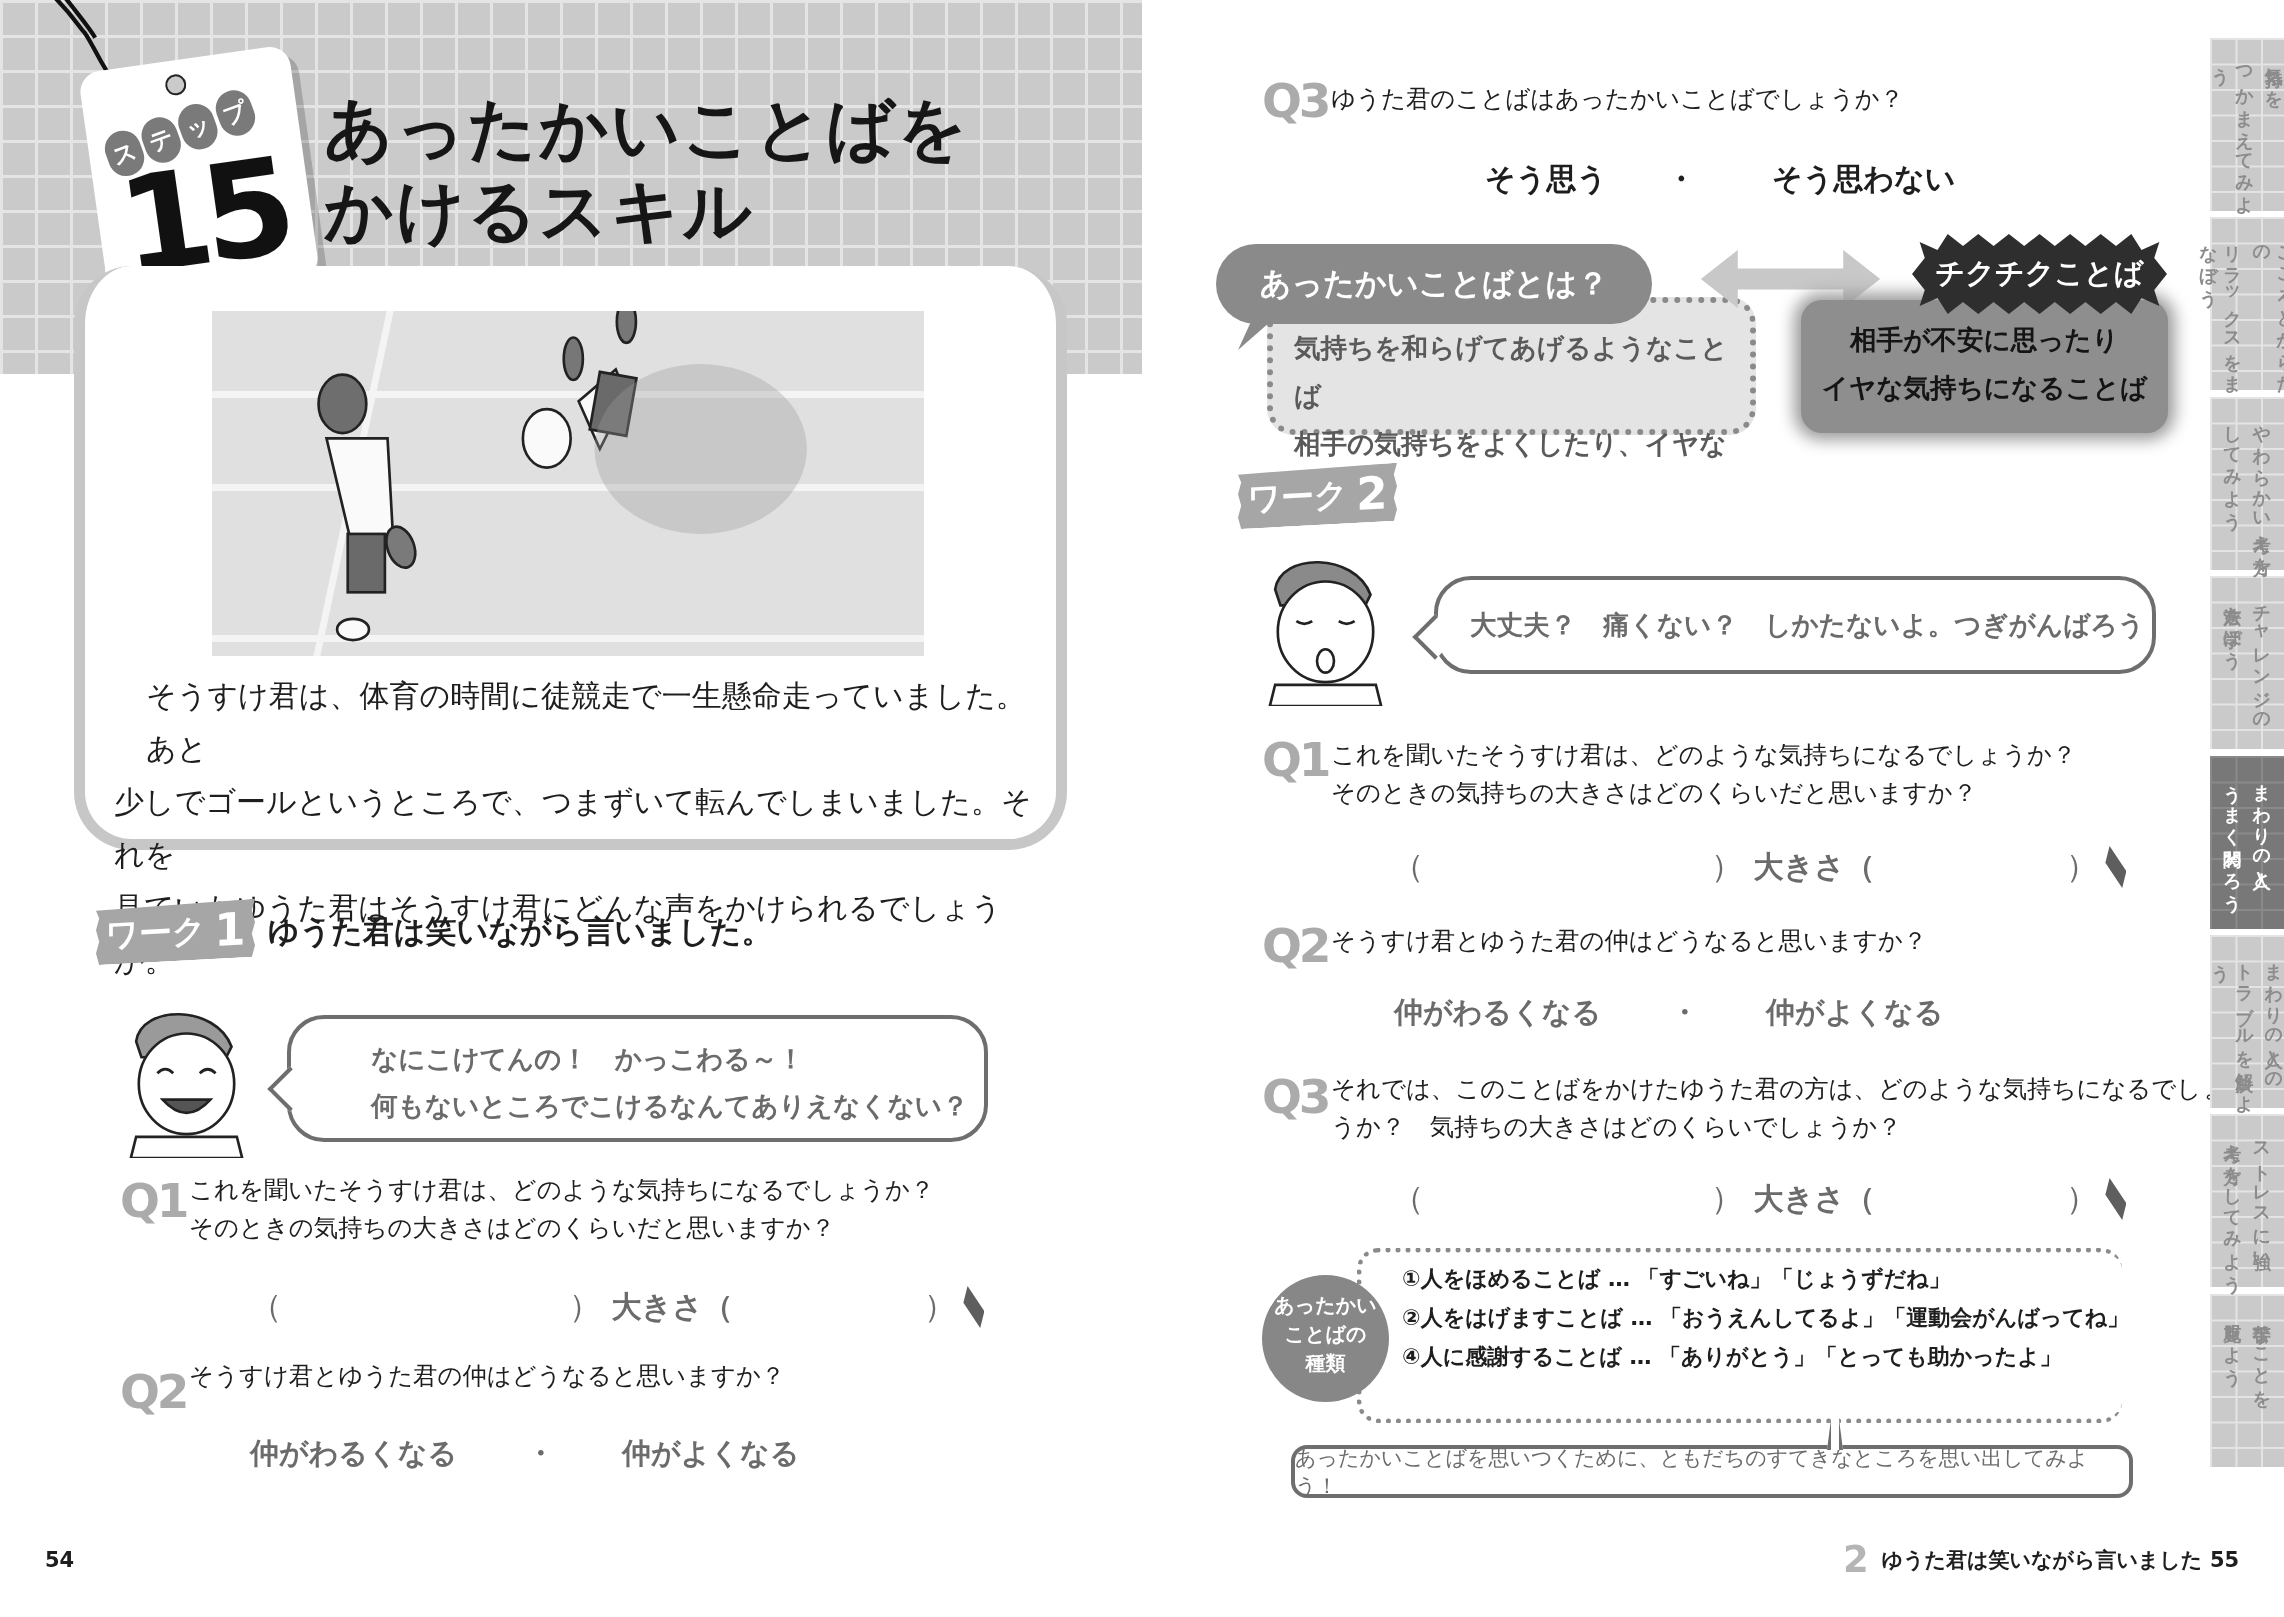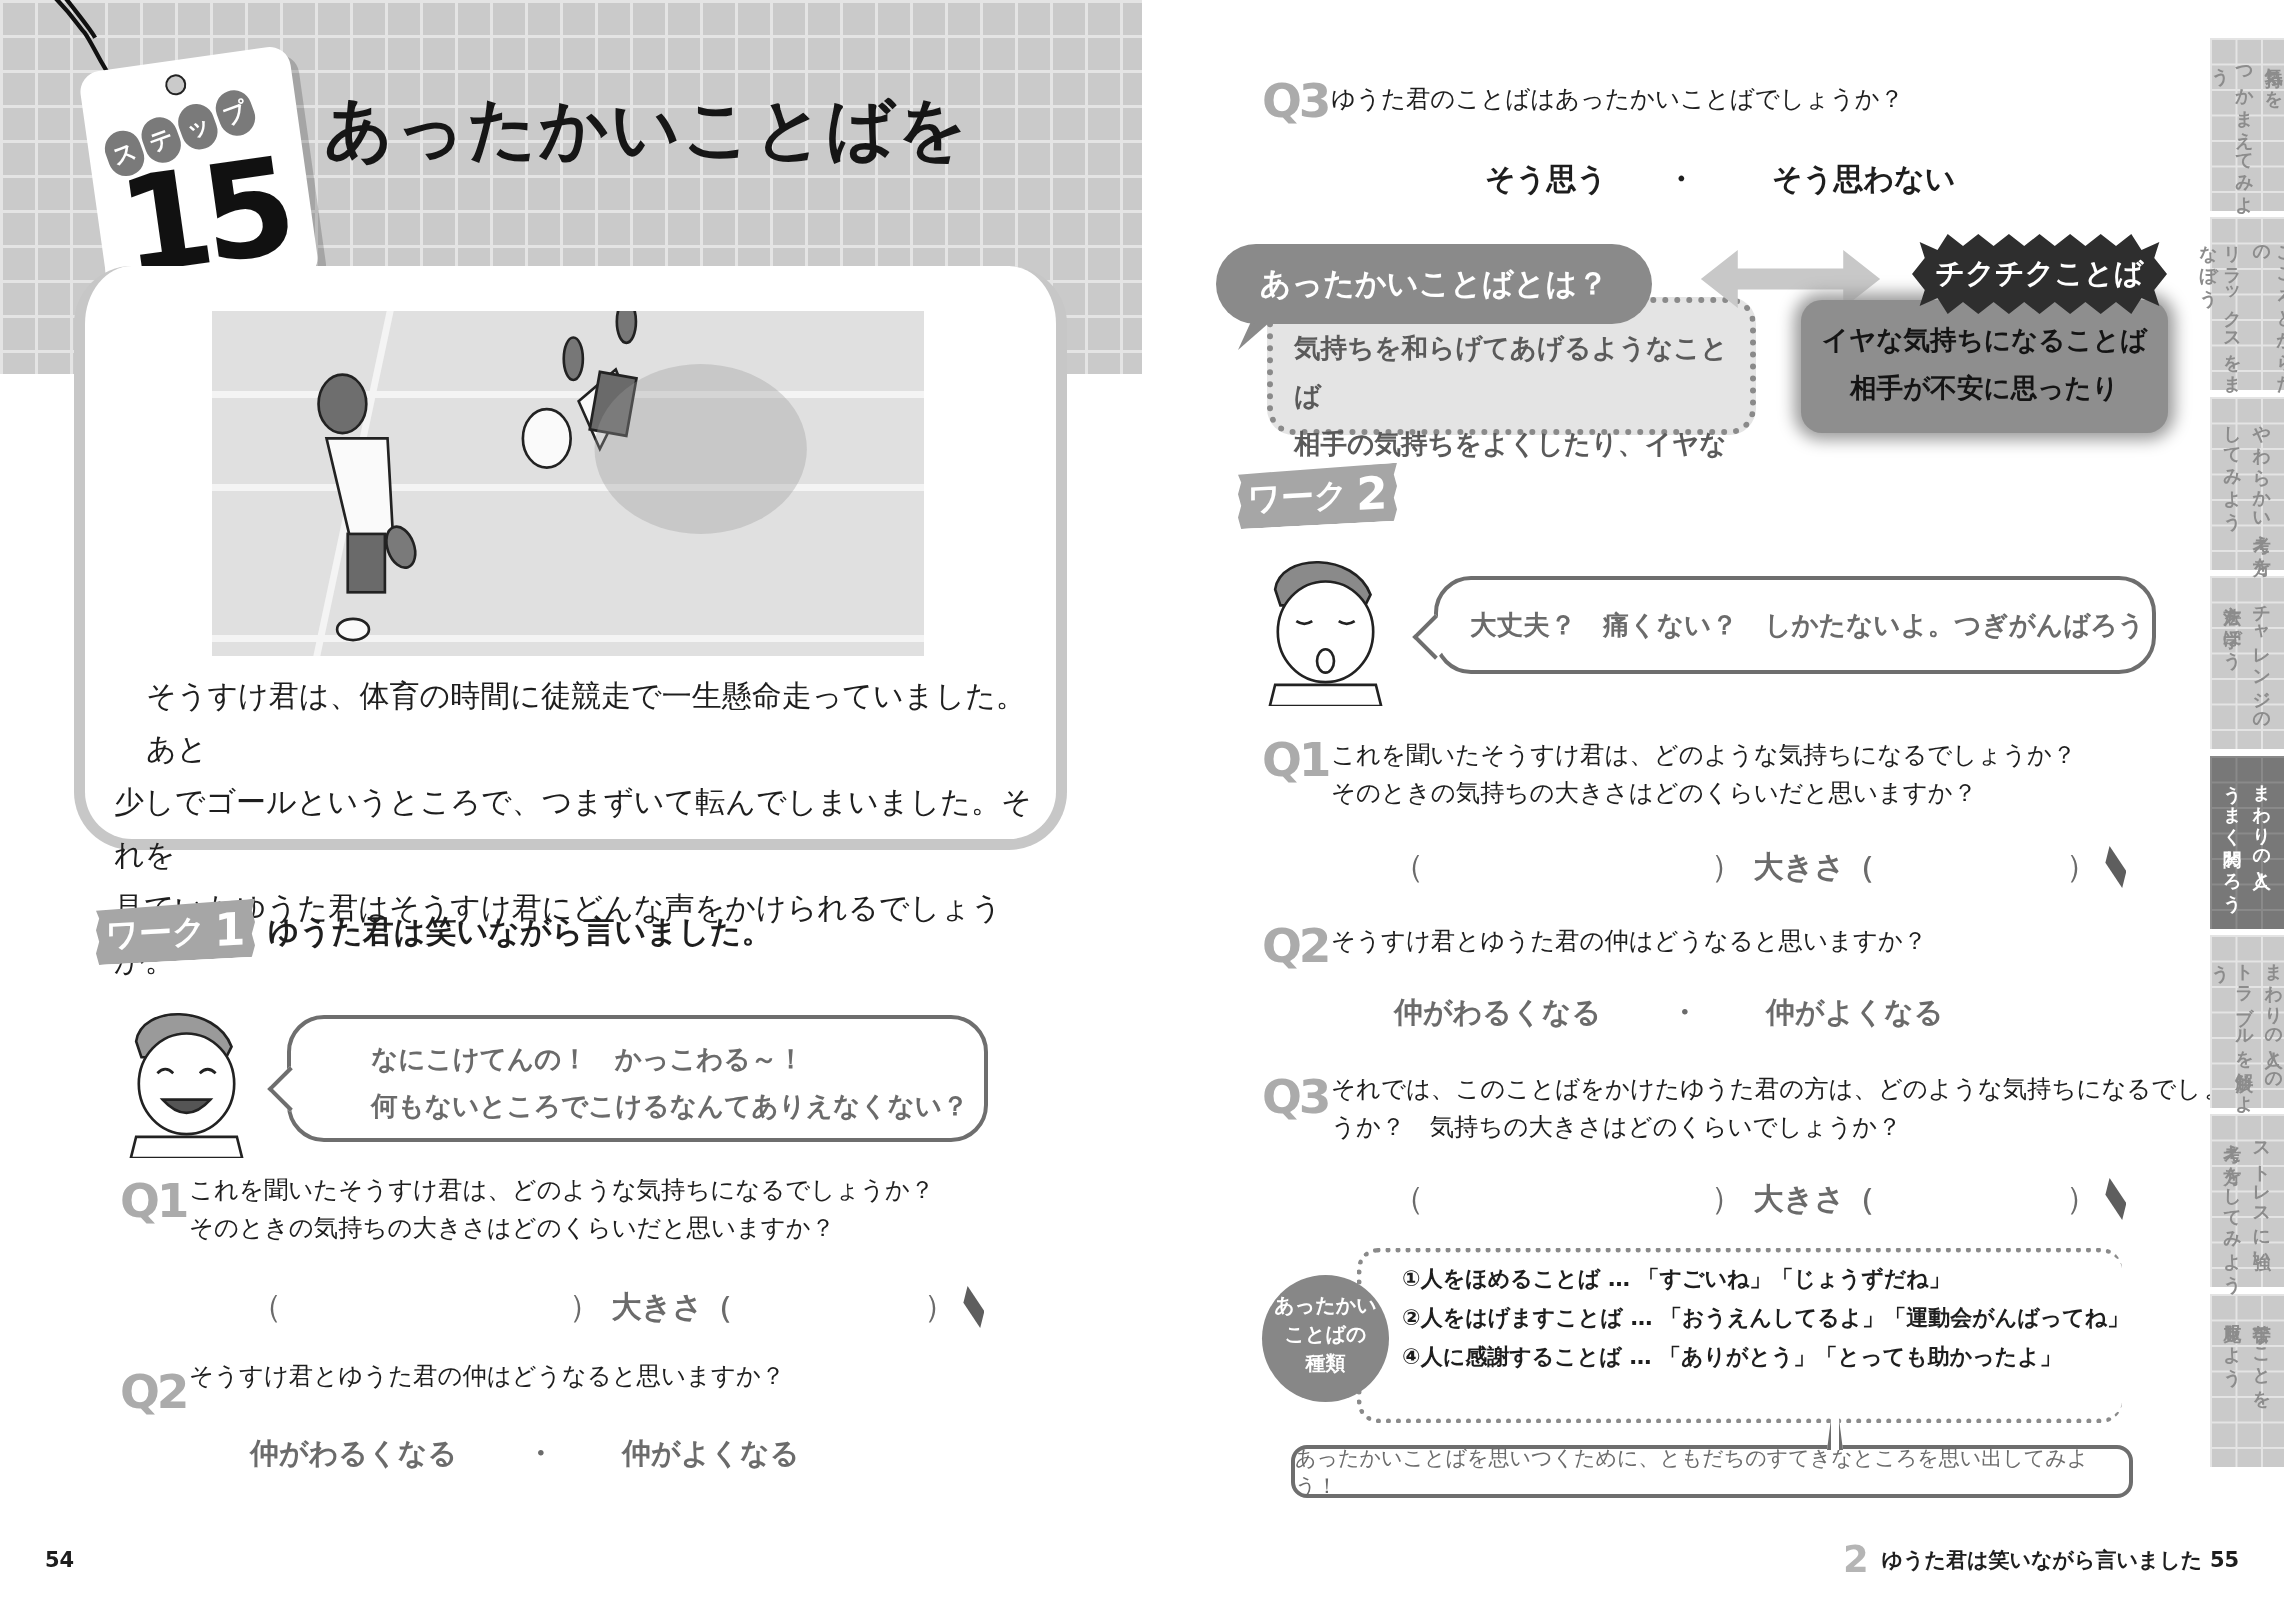--- a/index.html
+++ b/index.html
@@ -148,20 +148,21 @@
     <div class="step-char">ス</div>
     <div class="step-char">テ</div>
     <div class="step-char">ッ</div>
     <div class="step-char">プ</div>
   </div>
   <div class="step-num">15</div>
 </div>
 
 <div class="abs page-title">
   <div>あったかいことばを</div>
+  <div>かけるスキル</div>
 </div>
 
 <div class="abs intro-card"></div>
 
 <div class="abs illus">
   <div class="lane" style="top:80px"></div>
   <div class="lane" style="top:173px"></div>
   <div class="lane" style="top:324px"></div>
   <div class="lane-v" style="left:138px"></div>
   <svg class="abs" style="left:0;top:0" width="712" height="345" viewBox="0 0 1340 650">
@@ -247,22 +248,22 @@
   <div>相手の気持ちをよくしたり、イヤな</div>
 </div>
 <div class="abs warm-title-tail"></div>
 <div class="abs warm-title-bubble">あったかいことばとは？</div>
 
 <svg class="abs arrow-dbl" viewBox="0 0 340 110">
   <polygon points="0,55 70,0 70,35 270,35 270,0 340,55 270,110 270,75 70,75 70,110" fill="#c8c8c8"></polygon>
 </svg>
 
 <div class="abs prickly-def">
+  <div>相手が不安に思ったり</div>
   <div>イヤな気持ちになることば</div>
-  <div>相手が不安に思ったり</div>
 </div>
 <div class="abs spiky">チクチクことば</div>
 
 <div class="abs" style="left:1238px; top:467px; display:flex; align-items:center; gap:12.7px;">
   <div class="work-badge">
     <span>ワーク</span>
     <span class="wnum">2</span>
   </div>
 </div>
 

